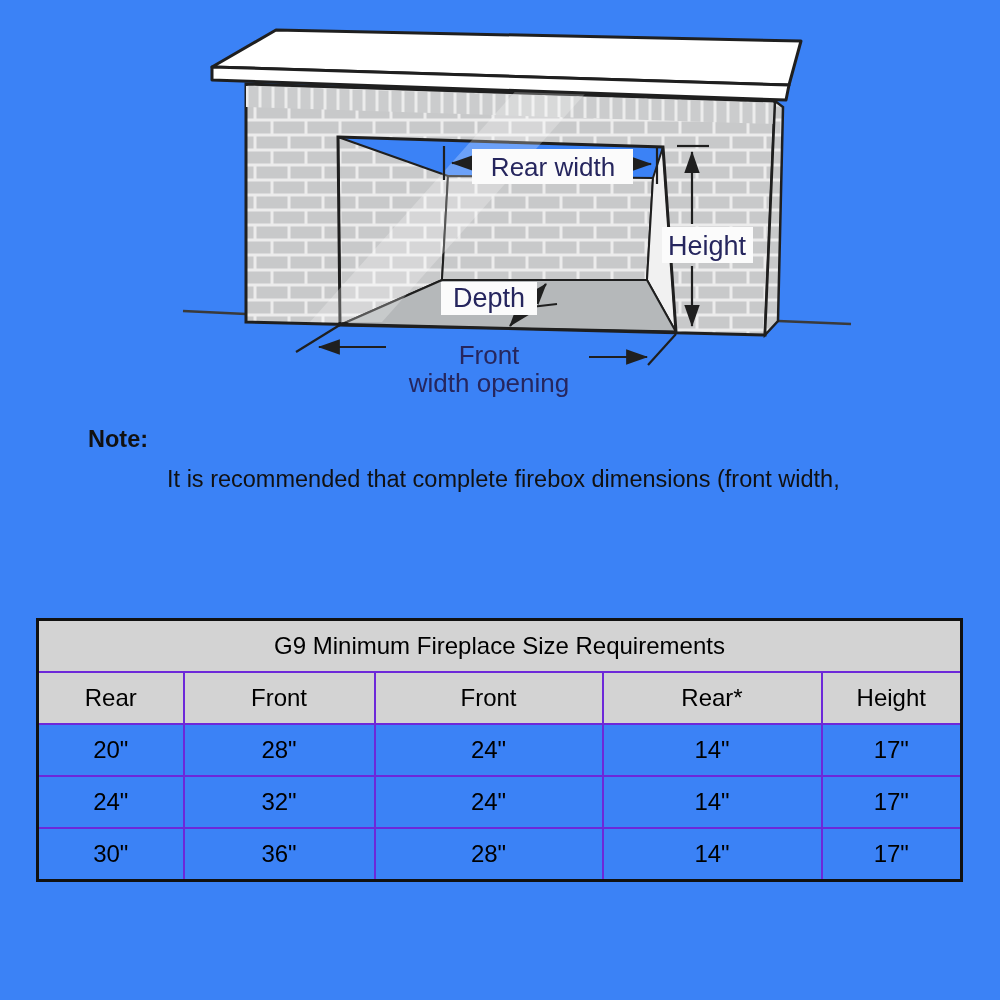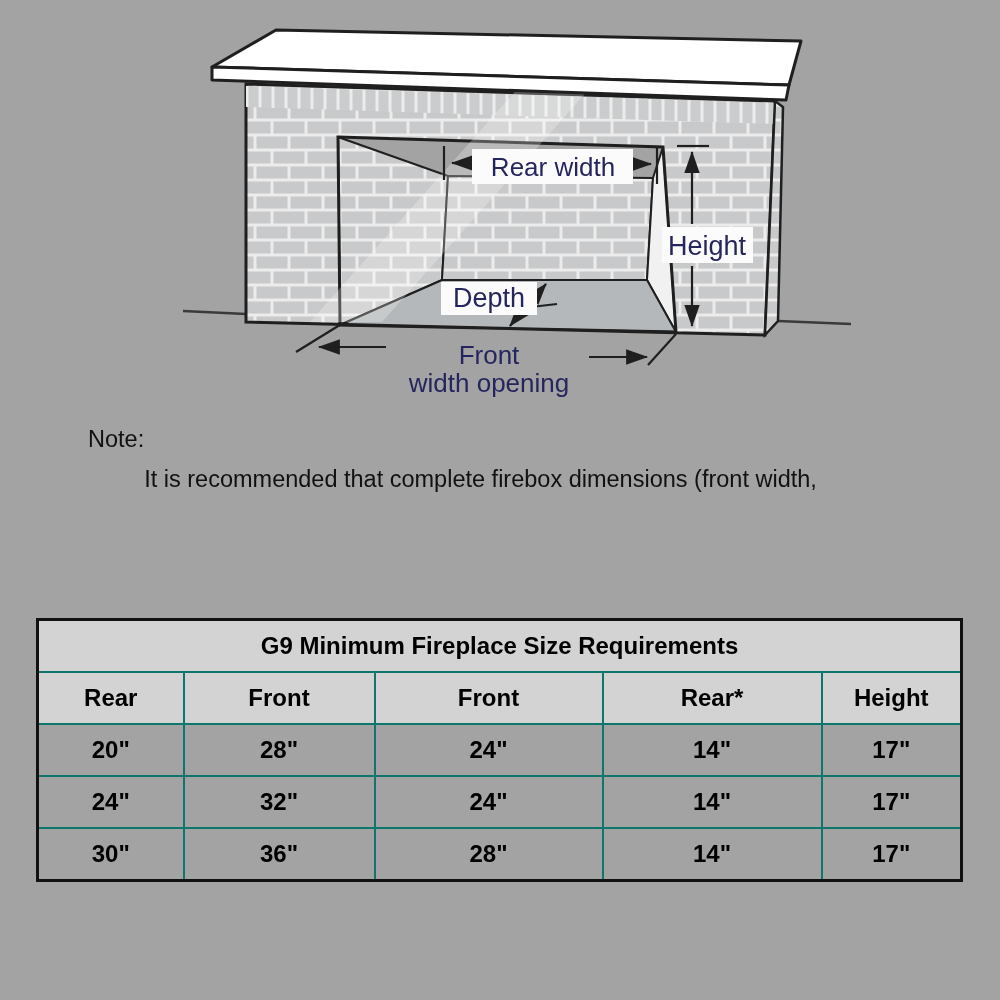--- a/index.html
+++ b/index.html
@@ -1,38 +1,38 @@
 <!DOCTYPE html>
 <html><head>
 <meta charset="utf-8">
 <style>
   html,body { margin:0; padding:0; background:#ffffff; }
   .page {
-    position:relative; width:1000px; height:1000px; background:#a3a3a3;
+    position:relative; width:1000px; height:1000px; background:#3b82f6;
     font-family:"Liberation Sans", sans-serif; color:#000; overflow:hidden;
   }
   .diagram { position:absolute; top:0; left:0; }
 
   .note {
     position:absolute; left:88px; top:424px; width:840px;
     display:flex; align-items:flex-start;
     font-size:23.5px; line-height:31px; color:#111;
   }
-  .note-label { font-weight:normal; white-space:nowrap; }
+  .note-label { font-weight:bold; margin-right:19px; white-space:nowrap; }
   .note-text { white-space:nowrap;margin-top:40px; }
 
   .spec-table {
     position:absolute; left:36px; top:618px; width:924px;
     border-collapse:collapse; table-layout:fixed;
     font-size:24px; text-align:center; color:#000;
     border:3px solid #111;
   }
   .spec-table td, .spec-table th {
-    border:2px solid #0f766e; height:50px; padding:0;
-    font-weight:bold; overflow:hidden;
+    border:2px solid #6d28d9; height:50px; padding:0;
+    font-weight:normal; overflow:hidden;
   }
   .spec-table .title-cell { background:#d3d3d3; }
   .spec-table th { background:#d3d3d3; }
 
   svg text.dim-label {
     font-family:"Liberation Sans", sans-serif;
     fill:#26265e;
   }
 </style>
 </head>

